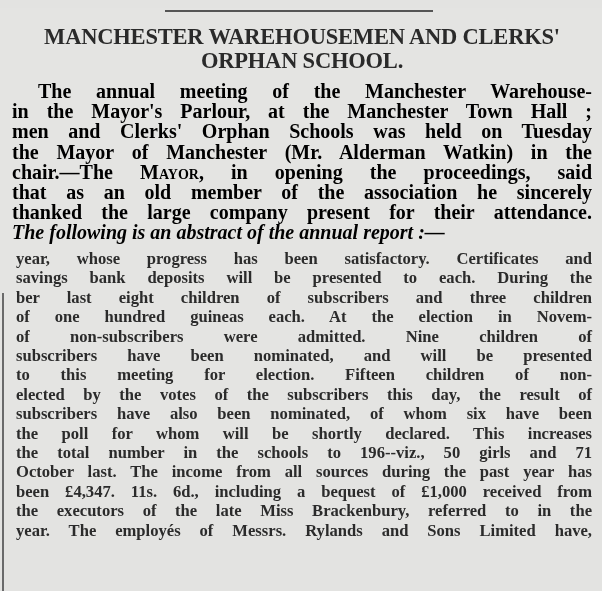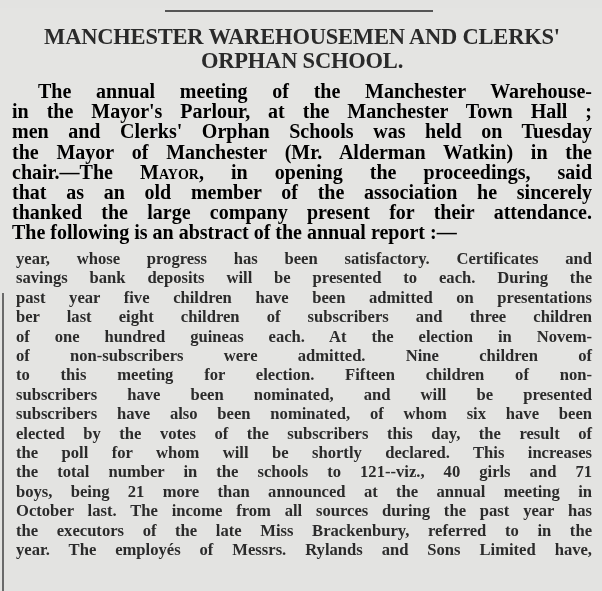--- a/index.html
+++ b/index.html
@@ -64,21 +64,21 @@
     color: #000000;
     margin-top: 9px;
   }
   .lead .ln, .body-text .ln {
     display: block;
     white-space: nowrap;
     text-align: justify;
     text-align-last: justify;
   }
   .lead .ln.first { text-indent: 26px; }
-  .lead .ln.last { text-align-last: left; }
+  .lead .ln.last { text-align-last: left; font-style: italic; }
   .small-caps { font-variant: small-caps; }
   .body-text {
     position: absolute;
     left: 16px;
     top: 241px;
     width: 576px;
     font-family: "Liberation Serif", "DejaVu Serif", serif;
     font-weight: bold;
     font-size: 16.6px;
     line-height: 19.4px;
@@ -119,32 +119,31 @@
     <span class="ln">the Mayor of Manchester (Mr. Alderman Watkin) in the</span>
     <span class="ln"><span>chair.—The </span><span class="small-caps">Mayor</span><span>, in opening the proceedings, said</span></span>
     <span class="ln">that as an old member of the association he sincerely</span>
     <span class="ln">thanked the large company present for their attendance.</span>
     <span class="ln last">The following is an abstract of the annual report :—</span>
   </div>
 
   <div class="body-text">
     <span class="ln">year, whose progress has been satisfactory. Certificates and</span>
     <span class="ln">savings bank deposits will be presented to each. During the</span>
-    <span class="ln">past year five children have been admitted on presentations</span>
     <span class="ln">ber last eight children of subscribers and three children</span>
     <span class="ln">of one hundred guineas each. At the election in Novem-</span>
     <span class="ln">of non-subscribers were admitted. Nine children of</span>
+    <span class="ln">subscribers have been nominated, and will be presented</span>
     <span class="ln">to this meeting for election. Fifteen children of non-</span>
-    <span class="ln">subscribers have been nominated, and will be presented</span>
+    <span class="ln">elected by the votes of the subscribers this day, the result of</span>
     <span class="ln">subscribers have also been nominated, of whom six have been</span>
-    <span class="ln">elected by the votes of the subscribers this day, the result of</span>
     <span class="ln">the poll for whom will be shortly declared. This increases</span>
-    <span class="ln">the total number in the schools to 121--viz., 40 girls and 71</span>
-    <span class="ln">boys, being 21 more than announced at the annual meeting in</span>
+    <span class="ln">the total number in the schools to 196--viz., 50 girls and 71</span>
     <span class="ln">October last. The income from all sources during the past year has</span>
+    <span class="ln">been £4,347. 11s. 6d., including a bequest of £1,000 received from</span>
     <span class="ln">the executors of the late Miss Brackenbury, referred to in the</span>
     <span class="ln">year. The employés of Messrs. Rylands and Sons Limited have,</span>
   </div>
 
   <div class="cutoff">
       <span class="ghost"></span>
     </div>
 </div>
 
 </body></html>

